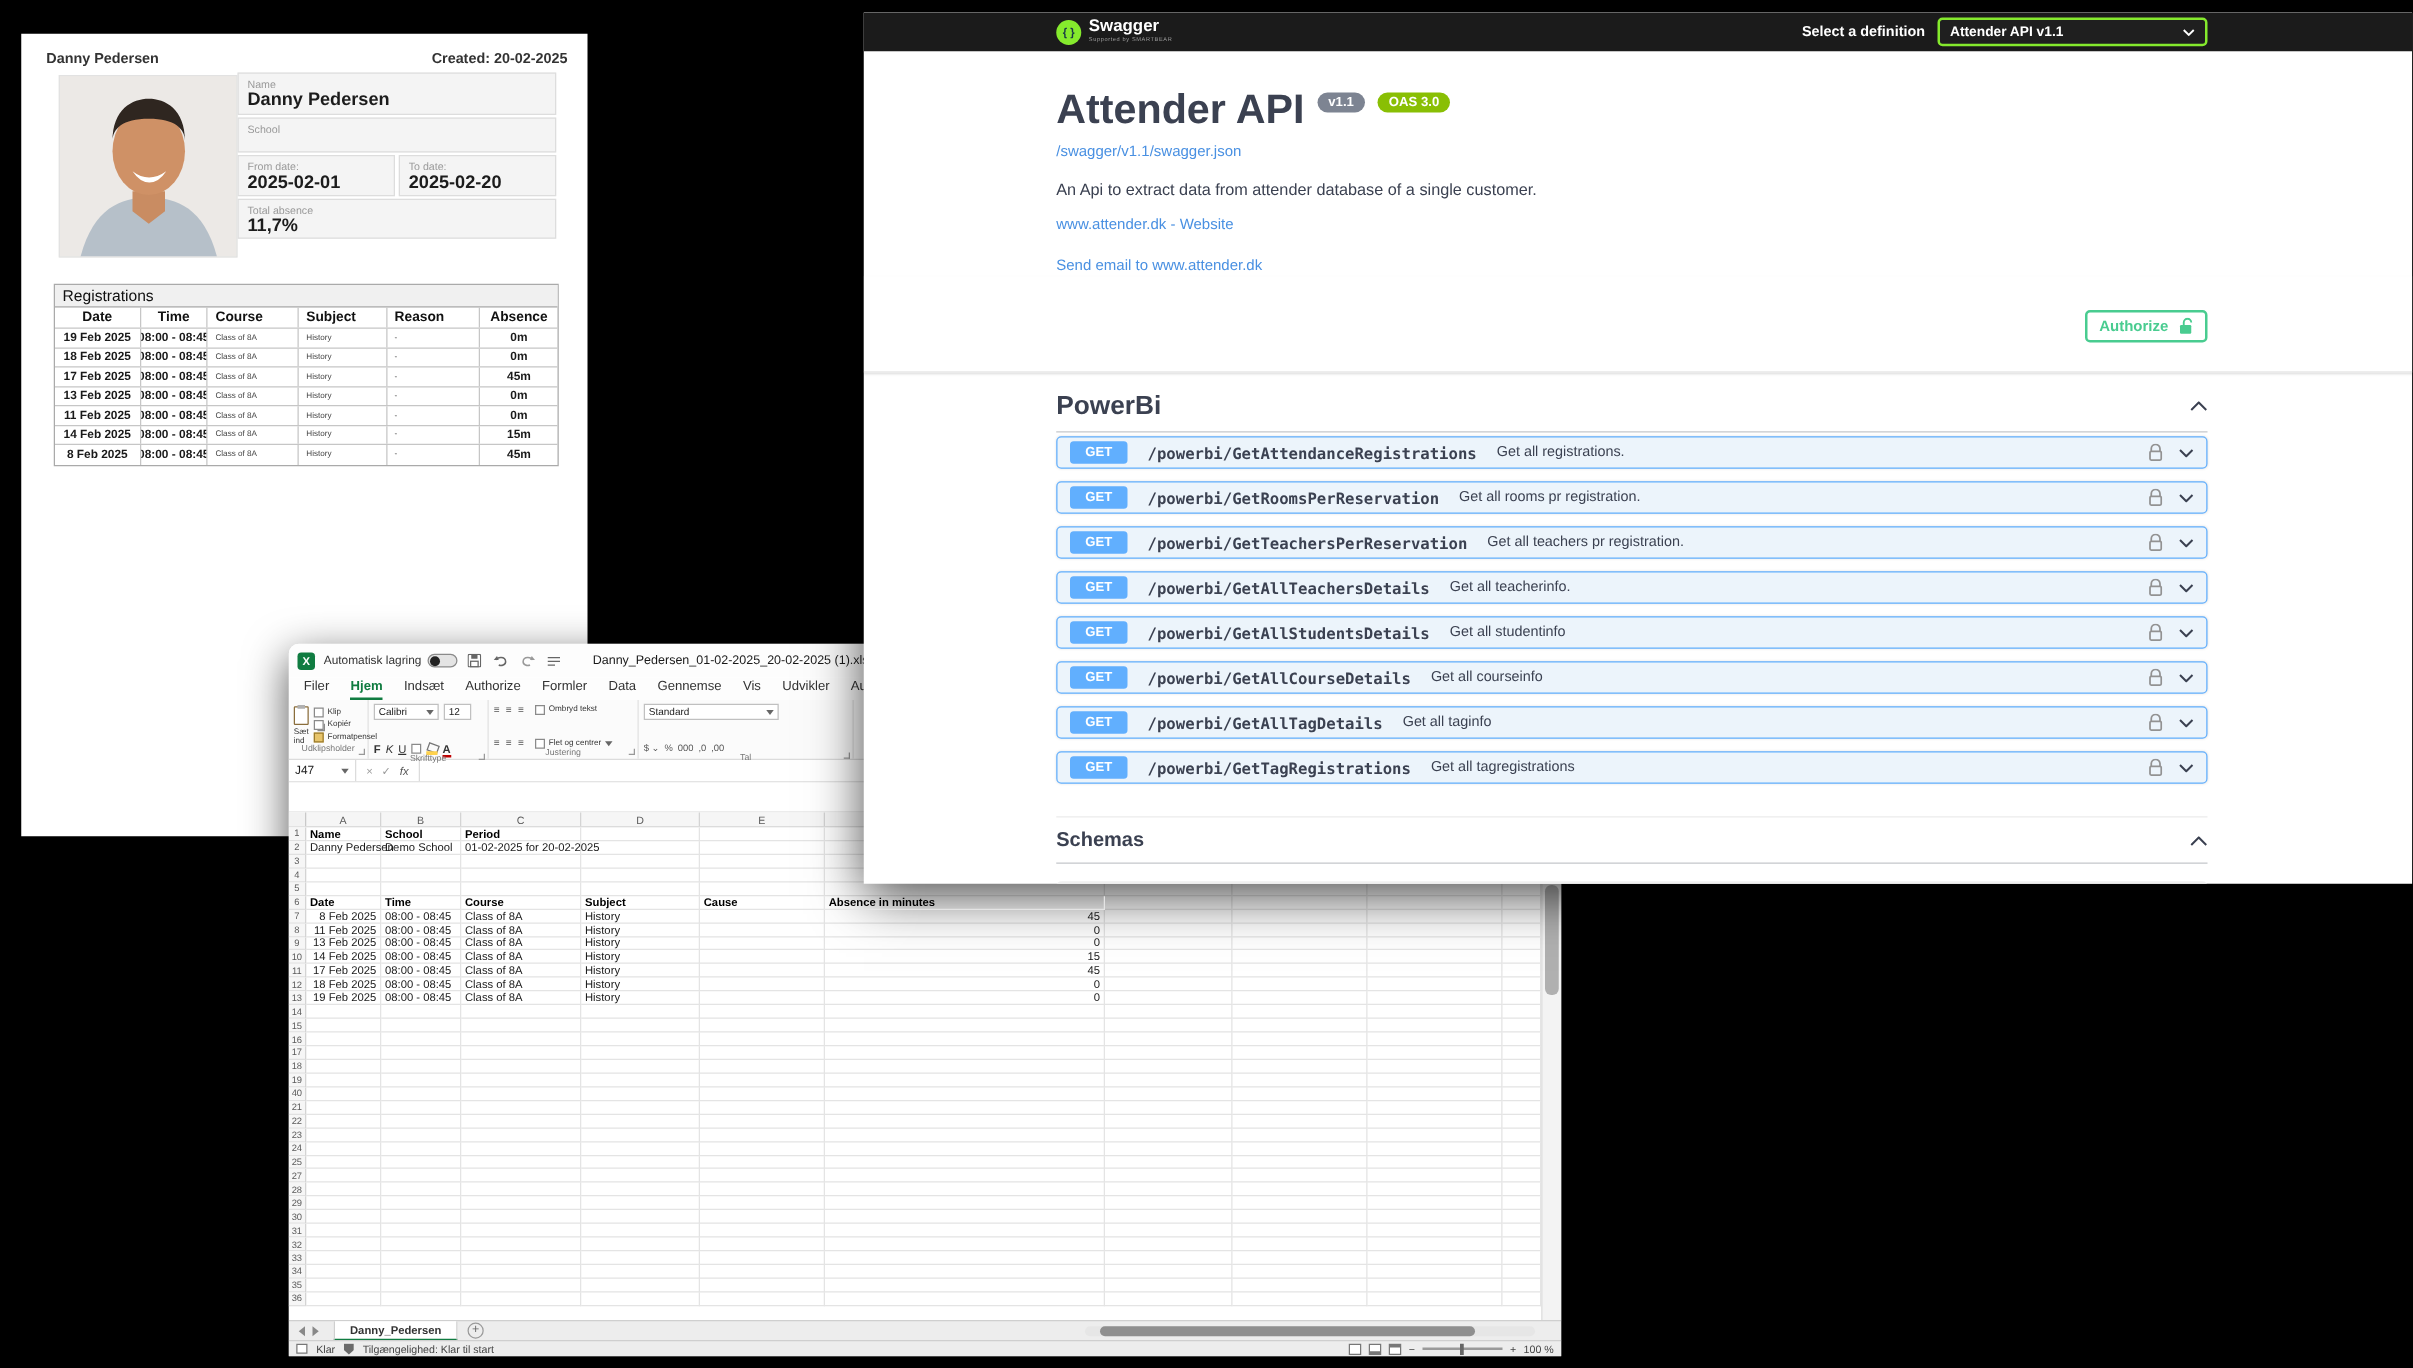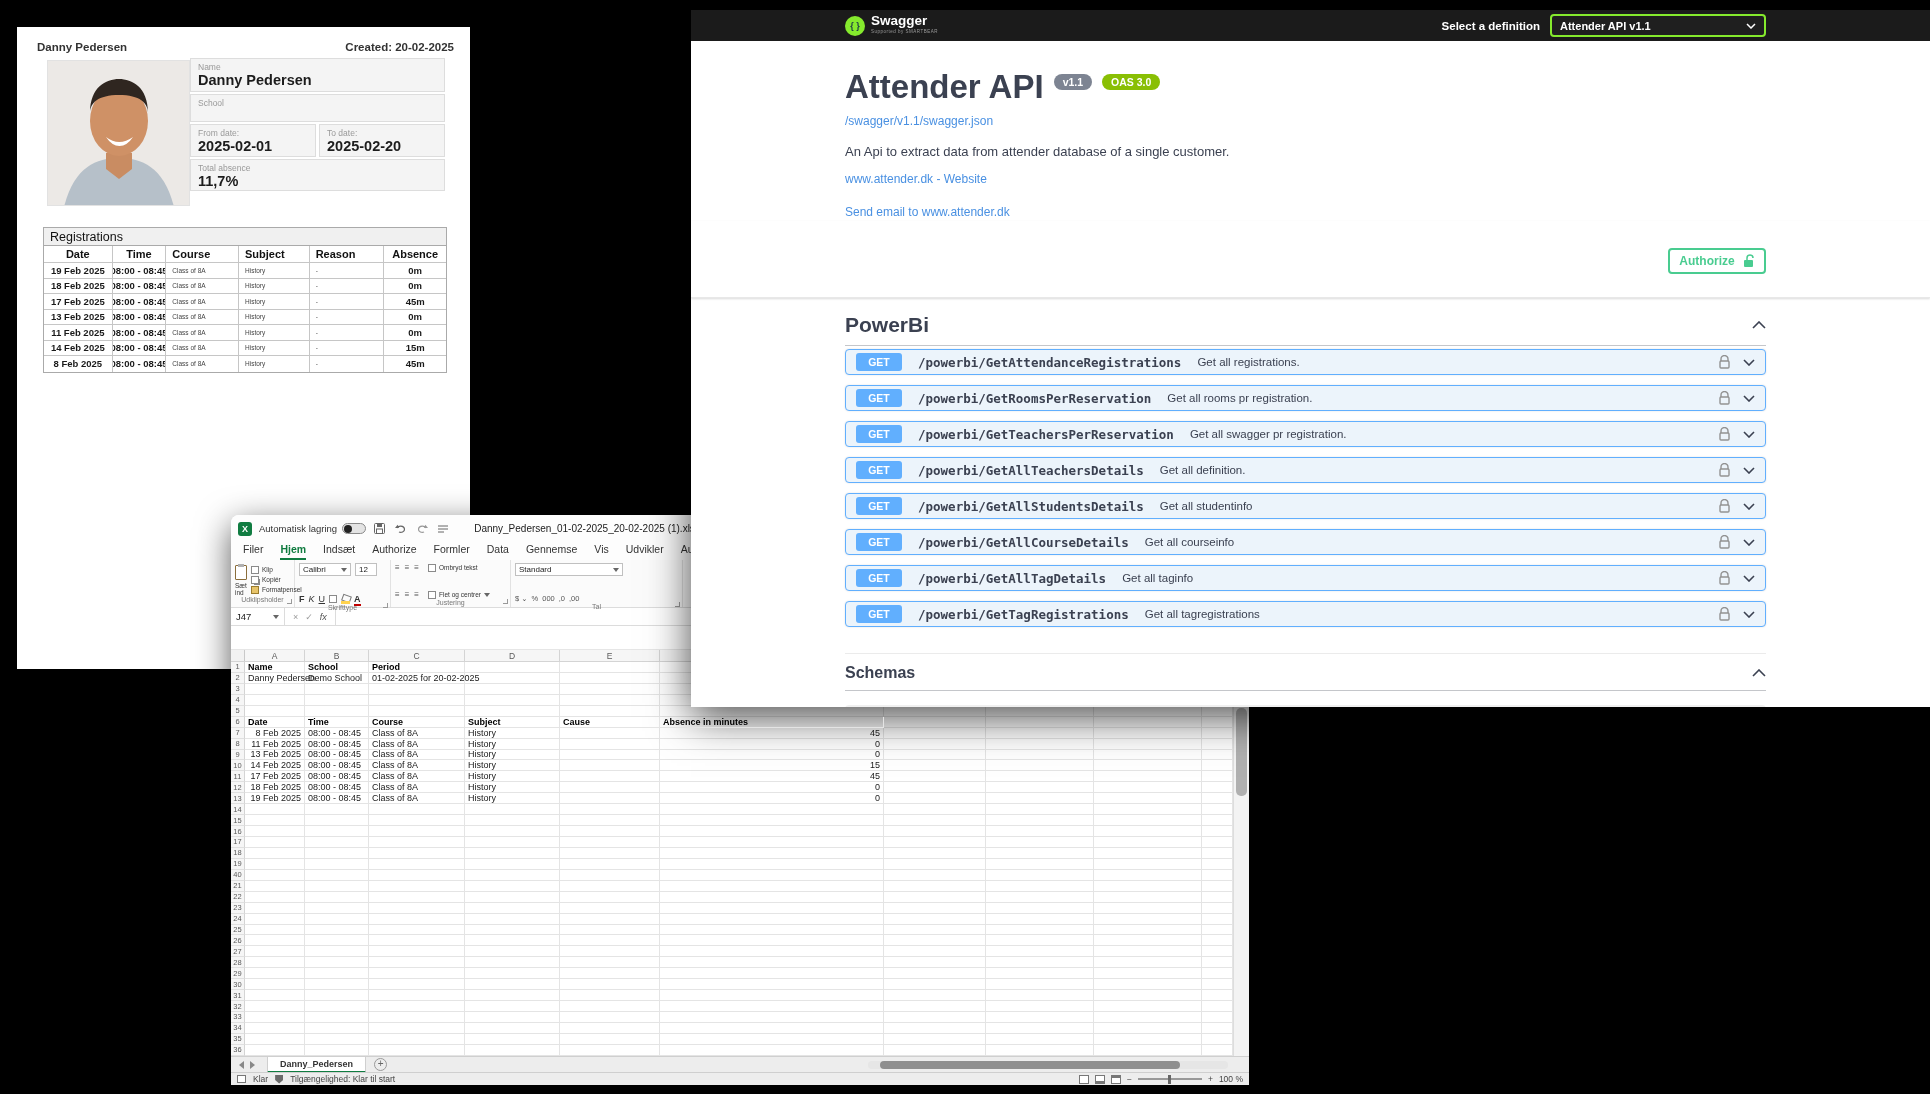--- a/index.html
+++ b/index.html
@@ -767,33 +767,20 @@
           <div class="xcell" style="width: 96px;"></div>
           <div class="xcell" style="width: 95px;"></div>
           <div class="xcell" style="width: 100px;"></div>
           <div class="xcell" style="width: 224px;"></div>
           <div class="xcell" style="width: 102px;"></div>
           <div class="xcell" style="width: 108px;"></div>
           <div class="xcell" style="width: 108px;"></div>
           <div class="xcell" style="width: 31px;"></div>
         </div>
         <div class="xrow">
-          <div class="xnum">26</div>
-          <div class="xcell" style="width: 60px;"></div>
-          <div class="xcell" style="width: 64px;"></div>
-          <div class="xcell" style="width: 96px;"></div>
-          <div class="xcell" style="width: 95px;"></div>
-          <div class="xcell" style="width: 100px;"></div>
-          <div class="xcell" style="width: 224px;"></div>
-          <div class="xcell" style="width: 102px;"></div>
-          <div class="xcell" style="width: 108px;"></div>
-          <div class="xcell" style="width: 108px;"></div>
-          <div class="xcell" style="width: 31px;"></div>
-        </div>
-        <div class="xrow">
           <div class="xnum">27</div>
           <div class="xcell" style="width: 60px;"></div>
           <div class="xcell" style="width: 64px;"></div>
           <div class="xcell" style="width: 96px;"></div>
           <div class="xcell" style="width: 95px;"></div>
           <div class="xcell" style="width: 100px;"></div>
           <div class="xcell" style="width: 224px;"></div>
           <div class="xcell" style="width: 102px;"></div>
           <div class="xcell" style="width: 108px;"></div>
           <div class="xcell" style="width: 108px;"></div>
@@ -1038,39 +1025,39 @@
             <span>
                 <svg width="12" height="7" viewBox="0 0 12 7">
                   <polyline points="1,1 6,6 11,1" fill="none" stroke="#3b4151" stroke-width="1.6"></polyline>
                 </svg>
               </span>
           </span>
         </div>
           <div class="opblock">
           <span class="method">GET</span>
           <span class="path">/powerbi/GetTeachersPerReservation</span>
-          <span class="opdesc">Get all swagger pr registration.</span>
+          <span class="opdesc">Get all teachers pr registration.</span>
           <span class="row-icons">
             <span>
                 <svg width="11" height="14" viewBox="0 0 11 14">
                   <path d="M2 6 V4 a3.5 3.5 0 0 1 7 0 V6" fill="none" stroke="#929292" stroke-width="1.4"></path>
                   <rect x="1" y="6" width="9" height="7" rx="1" fill="none" stroke="#929292" stroke-width="1.4"></rect>
                 </svg>
               </span>
             <span>
                 <svg width="12" height="7" viewBox="0 0 12 7">
                   <polyline points="1,1 6,6 11,1" fill="none" stroke="#3b4151" stroke-width="1.6"></polyline>
                 </svg>
               </span>
           </span>
         </div>
           <div class="opblock">
           <span class="method">GET</span>
           <span class="path">/powerbi/GetAllTeachersDetails</span>
-          <span class="opdesc">Get all definition.</span>
+          <span class="opdesc">Get all teacherinfo.</span>
           <span class="row-icons">
             <span>
                 <svg width="11" height="14" viewBox="0 0 11 14">
                   <path d="M2 6 V4 a3.5 3.5 0 0 1 7 0 V6" fill="none" stroke="#929292" stroke-width="1.4"></path>
                   <rect x="1" y="6" width="9" height="7" rx="1" fill="none" stroke="#929292" stroke-width="1.4"></rect>
                 </svg>
               </span>
             <span>
                 <svg width="12" height="7" viewBox="0 0 12 7">
                   <polyline points="1,1 6,6 11,1" fill="none" stroke="#3b4151" stroke-width="1.6"></polyline>

